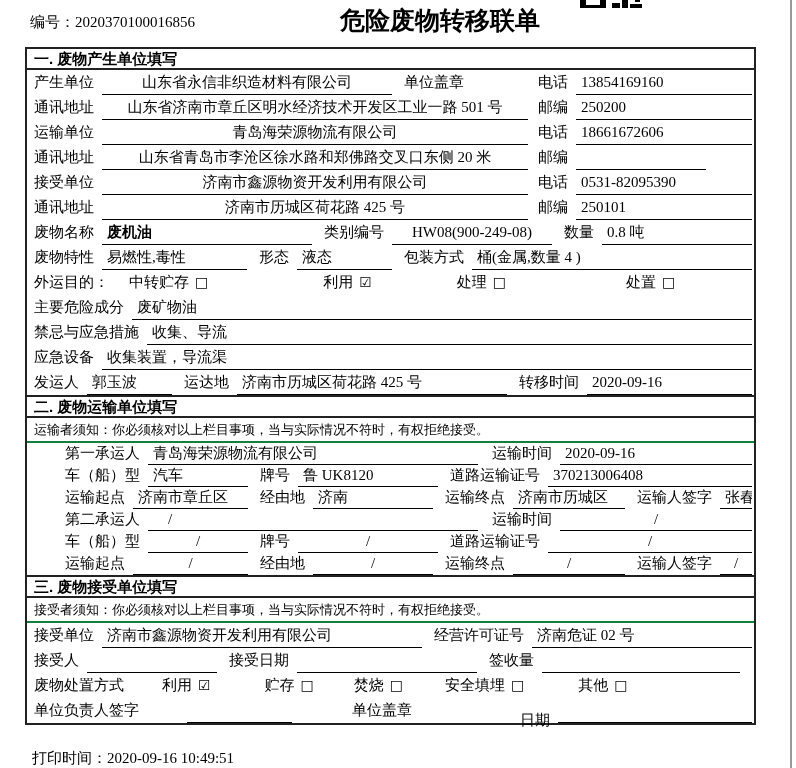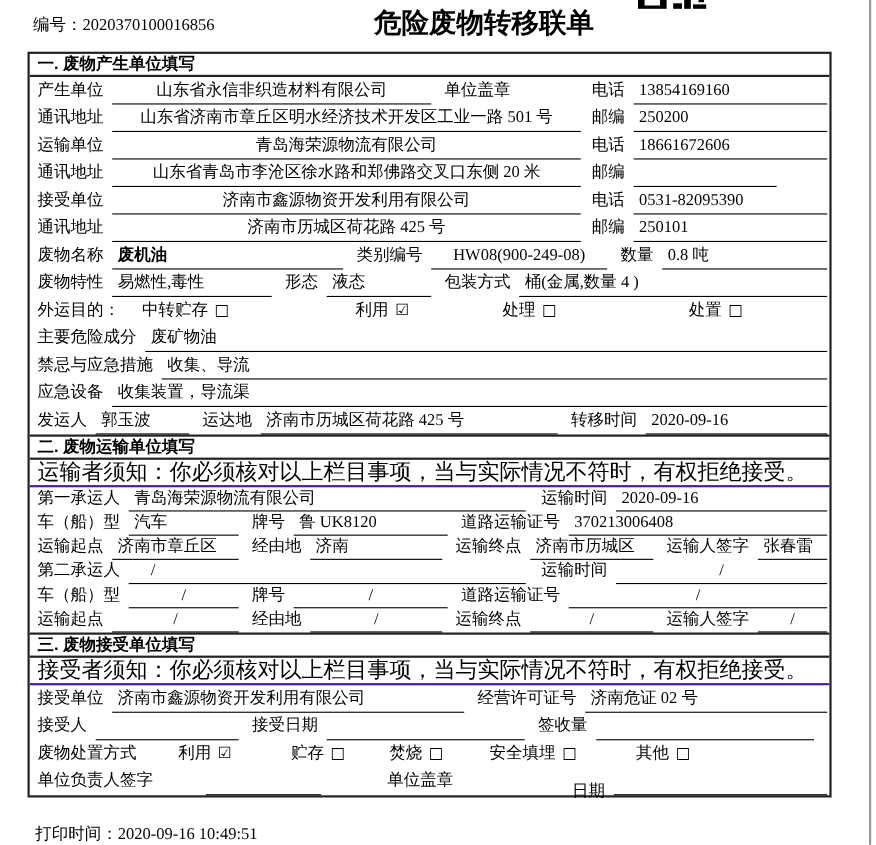--- a/index.html
+++ b/index.html
@@ -27,24 +27,24 @@
   .form{
     position:absolute;left:25px;top:47px;width:731px;box-sizing:border-box;
     border:2px solid #222;background:#fff;
   }
   .sec-title{
     height:19px;line-height:19px;padding:0 7px;
     font-family:"Liberation Sans","DejaVu Sans",sans-serif;
     font-size:15px;font-weight:bold;border-bottom:2px solid #222;white-space:nowrap;
   }
   .bt{border-top:2px solid #222;}
-  .notice{height:23px;line-height:23px;padding:0 7px;border-bottom:2px solid #4c1d95;font-size:20px;white-space:nowrap;}
+  .notice{height:23px;line-height:23px;padding:0 7px;border-bottom:2px solid #15803d;font-size:13px;white-space:nowrap;}
   .row{display:flex;padding:0 2px 0 7px;font-size:15px;align-items:stretch;}
   .r25{height:25px;line-height:24px;}
-  .r22{height:22px;line-height:21px;}
+  .r22{height:22px;line-height:21px;margin-left:31px;}
   .lbl{margin-right:8px;white-space:nowrap;flex:none;}
   .u{border-bottom:1px solid #000;padding:0 5px;white-space:nowrap;overflow:hidden;flex:none;box-sizing:border-box;}
   .f1{flex:1 1 auto;}
   .lg{flex:1 1 auto;display:flex;margin-right:10px;min-width:0;text-align:center;}
   .rg{width:214px;flex:none;display:flex;}
   .c{text-align:center;}
   .sl{padding-left:20px;}
   .mr12{margin-right:12px;}
   .w290{width:290px;}.w130{width:130px;}.w210{width:210px;font-weight:bold;}.w160{width:160px;text-align:center;}
   .w145{width:145px;}.w95{width:95px;}.w85{width:85px;}.w270{width:270px;}

